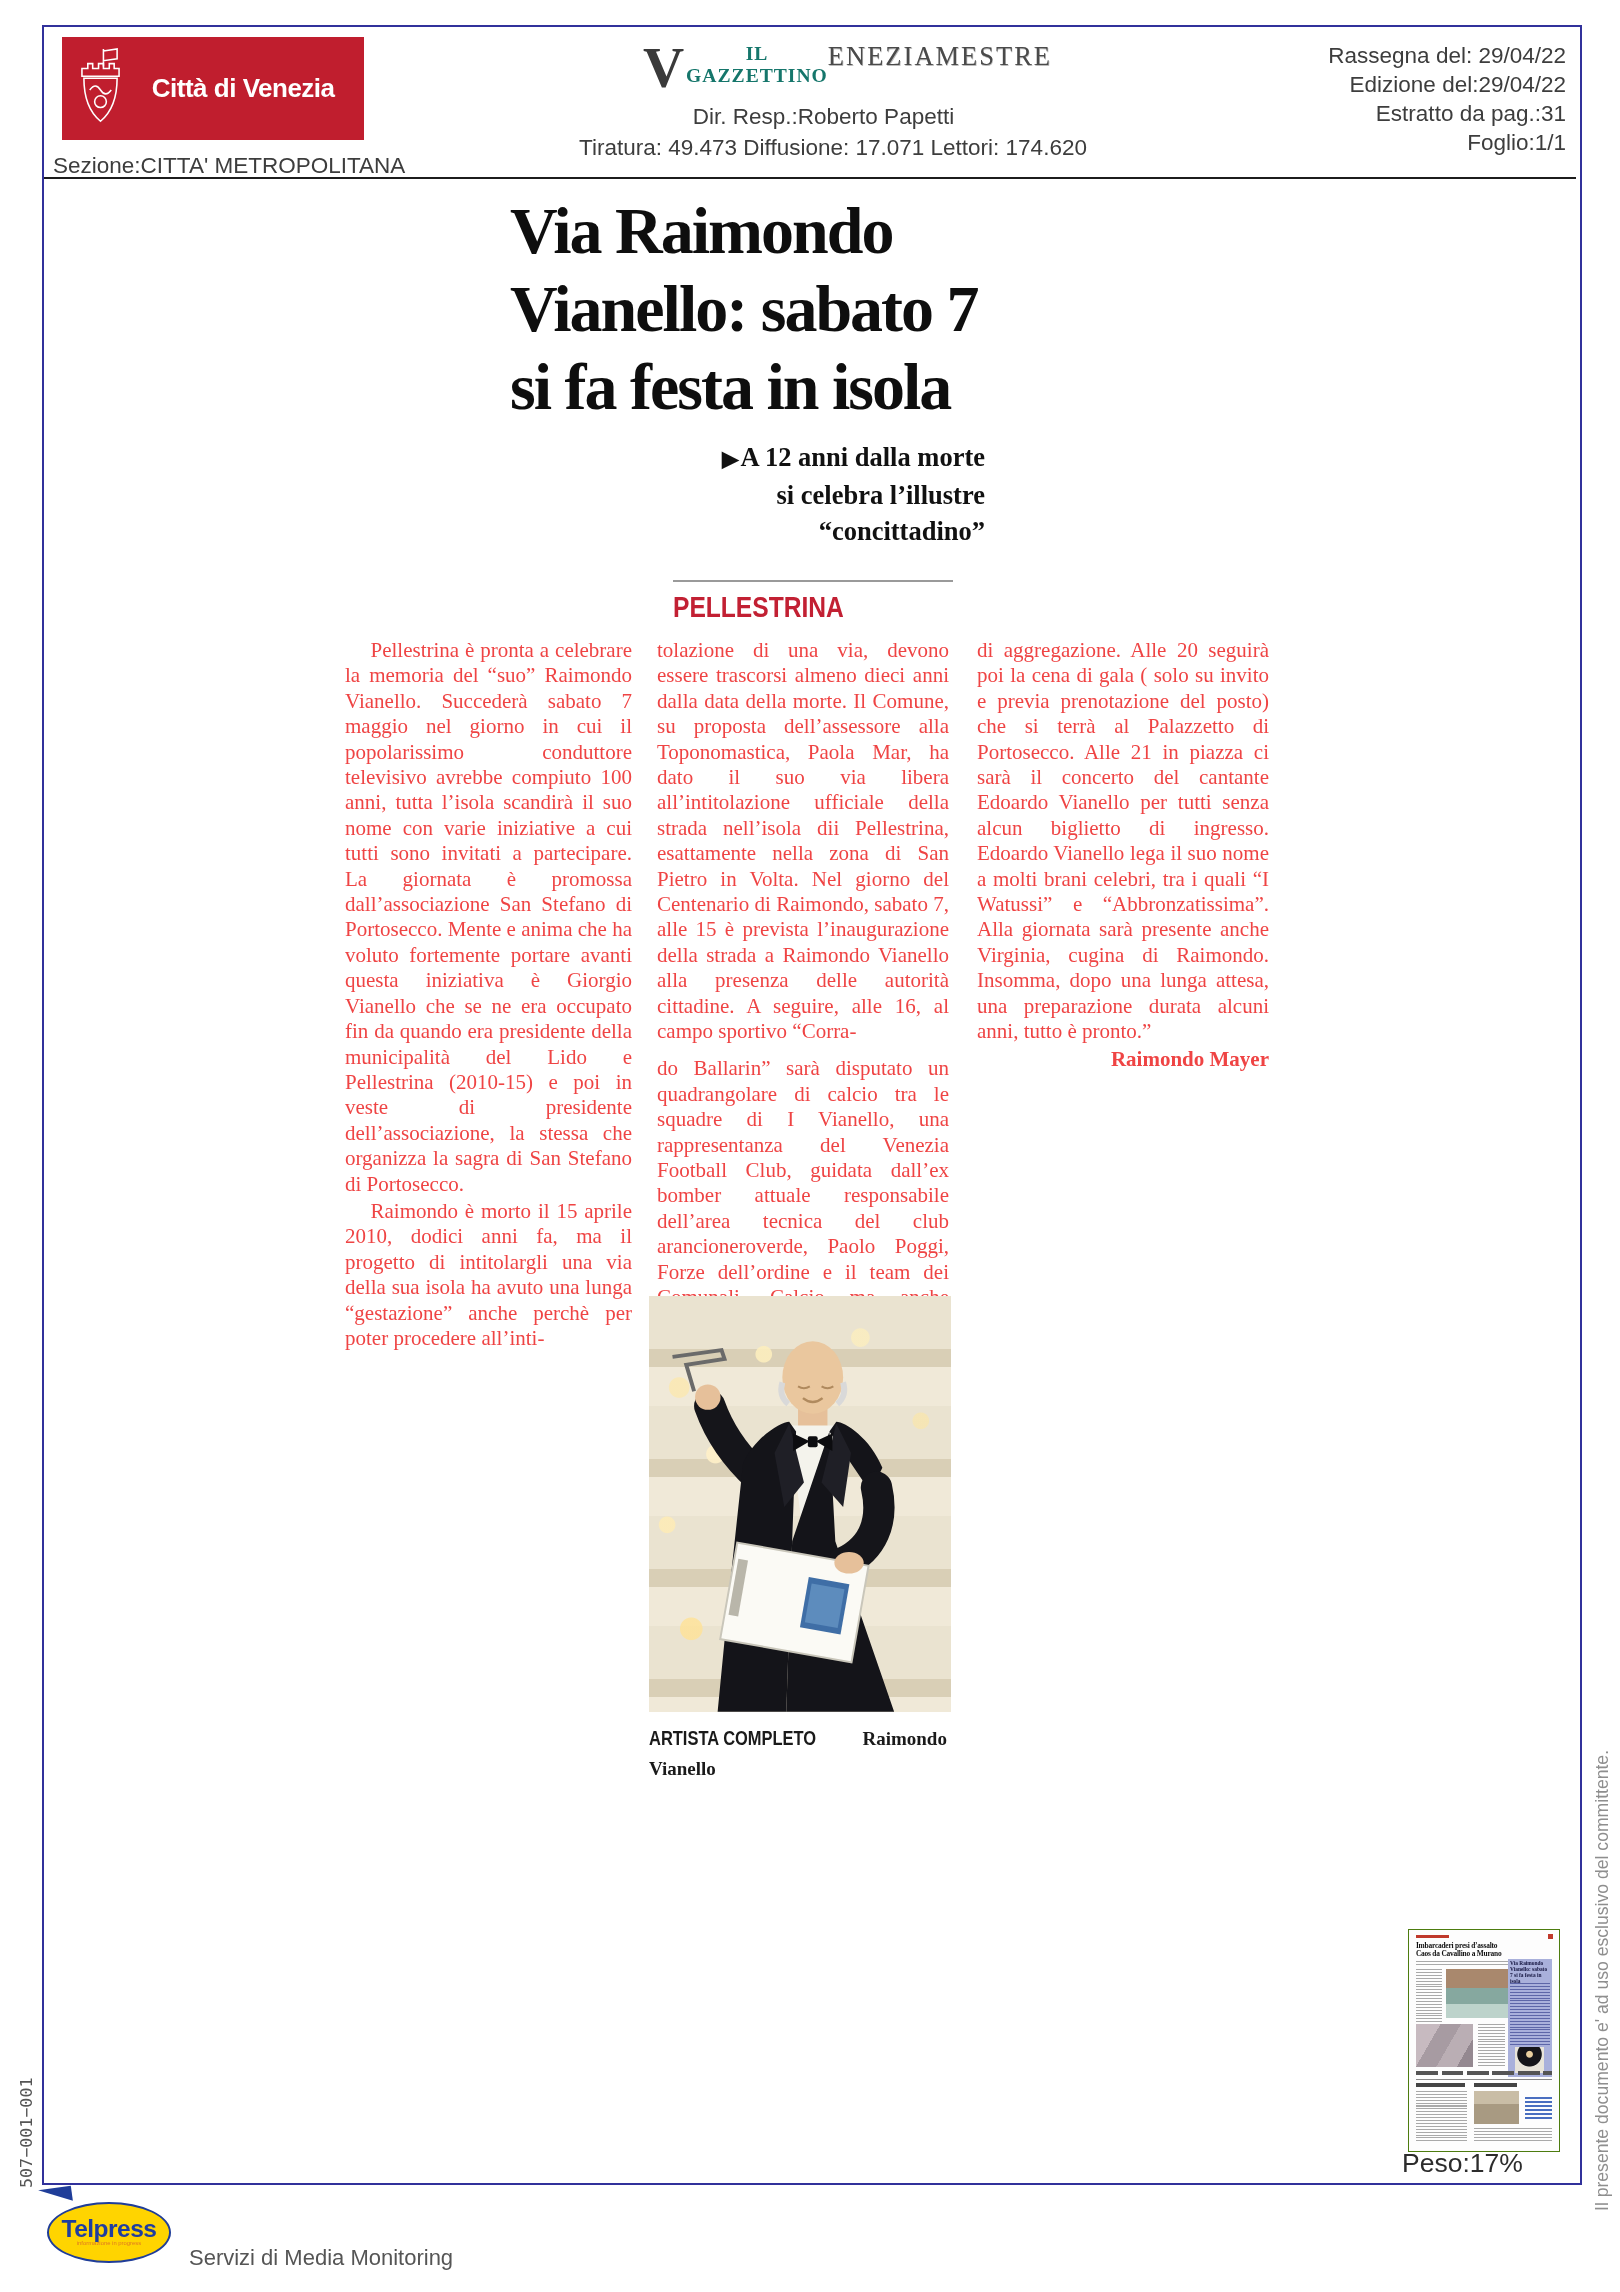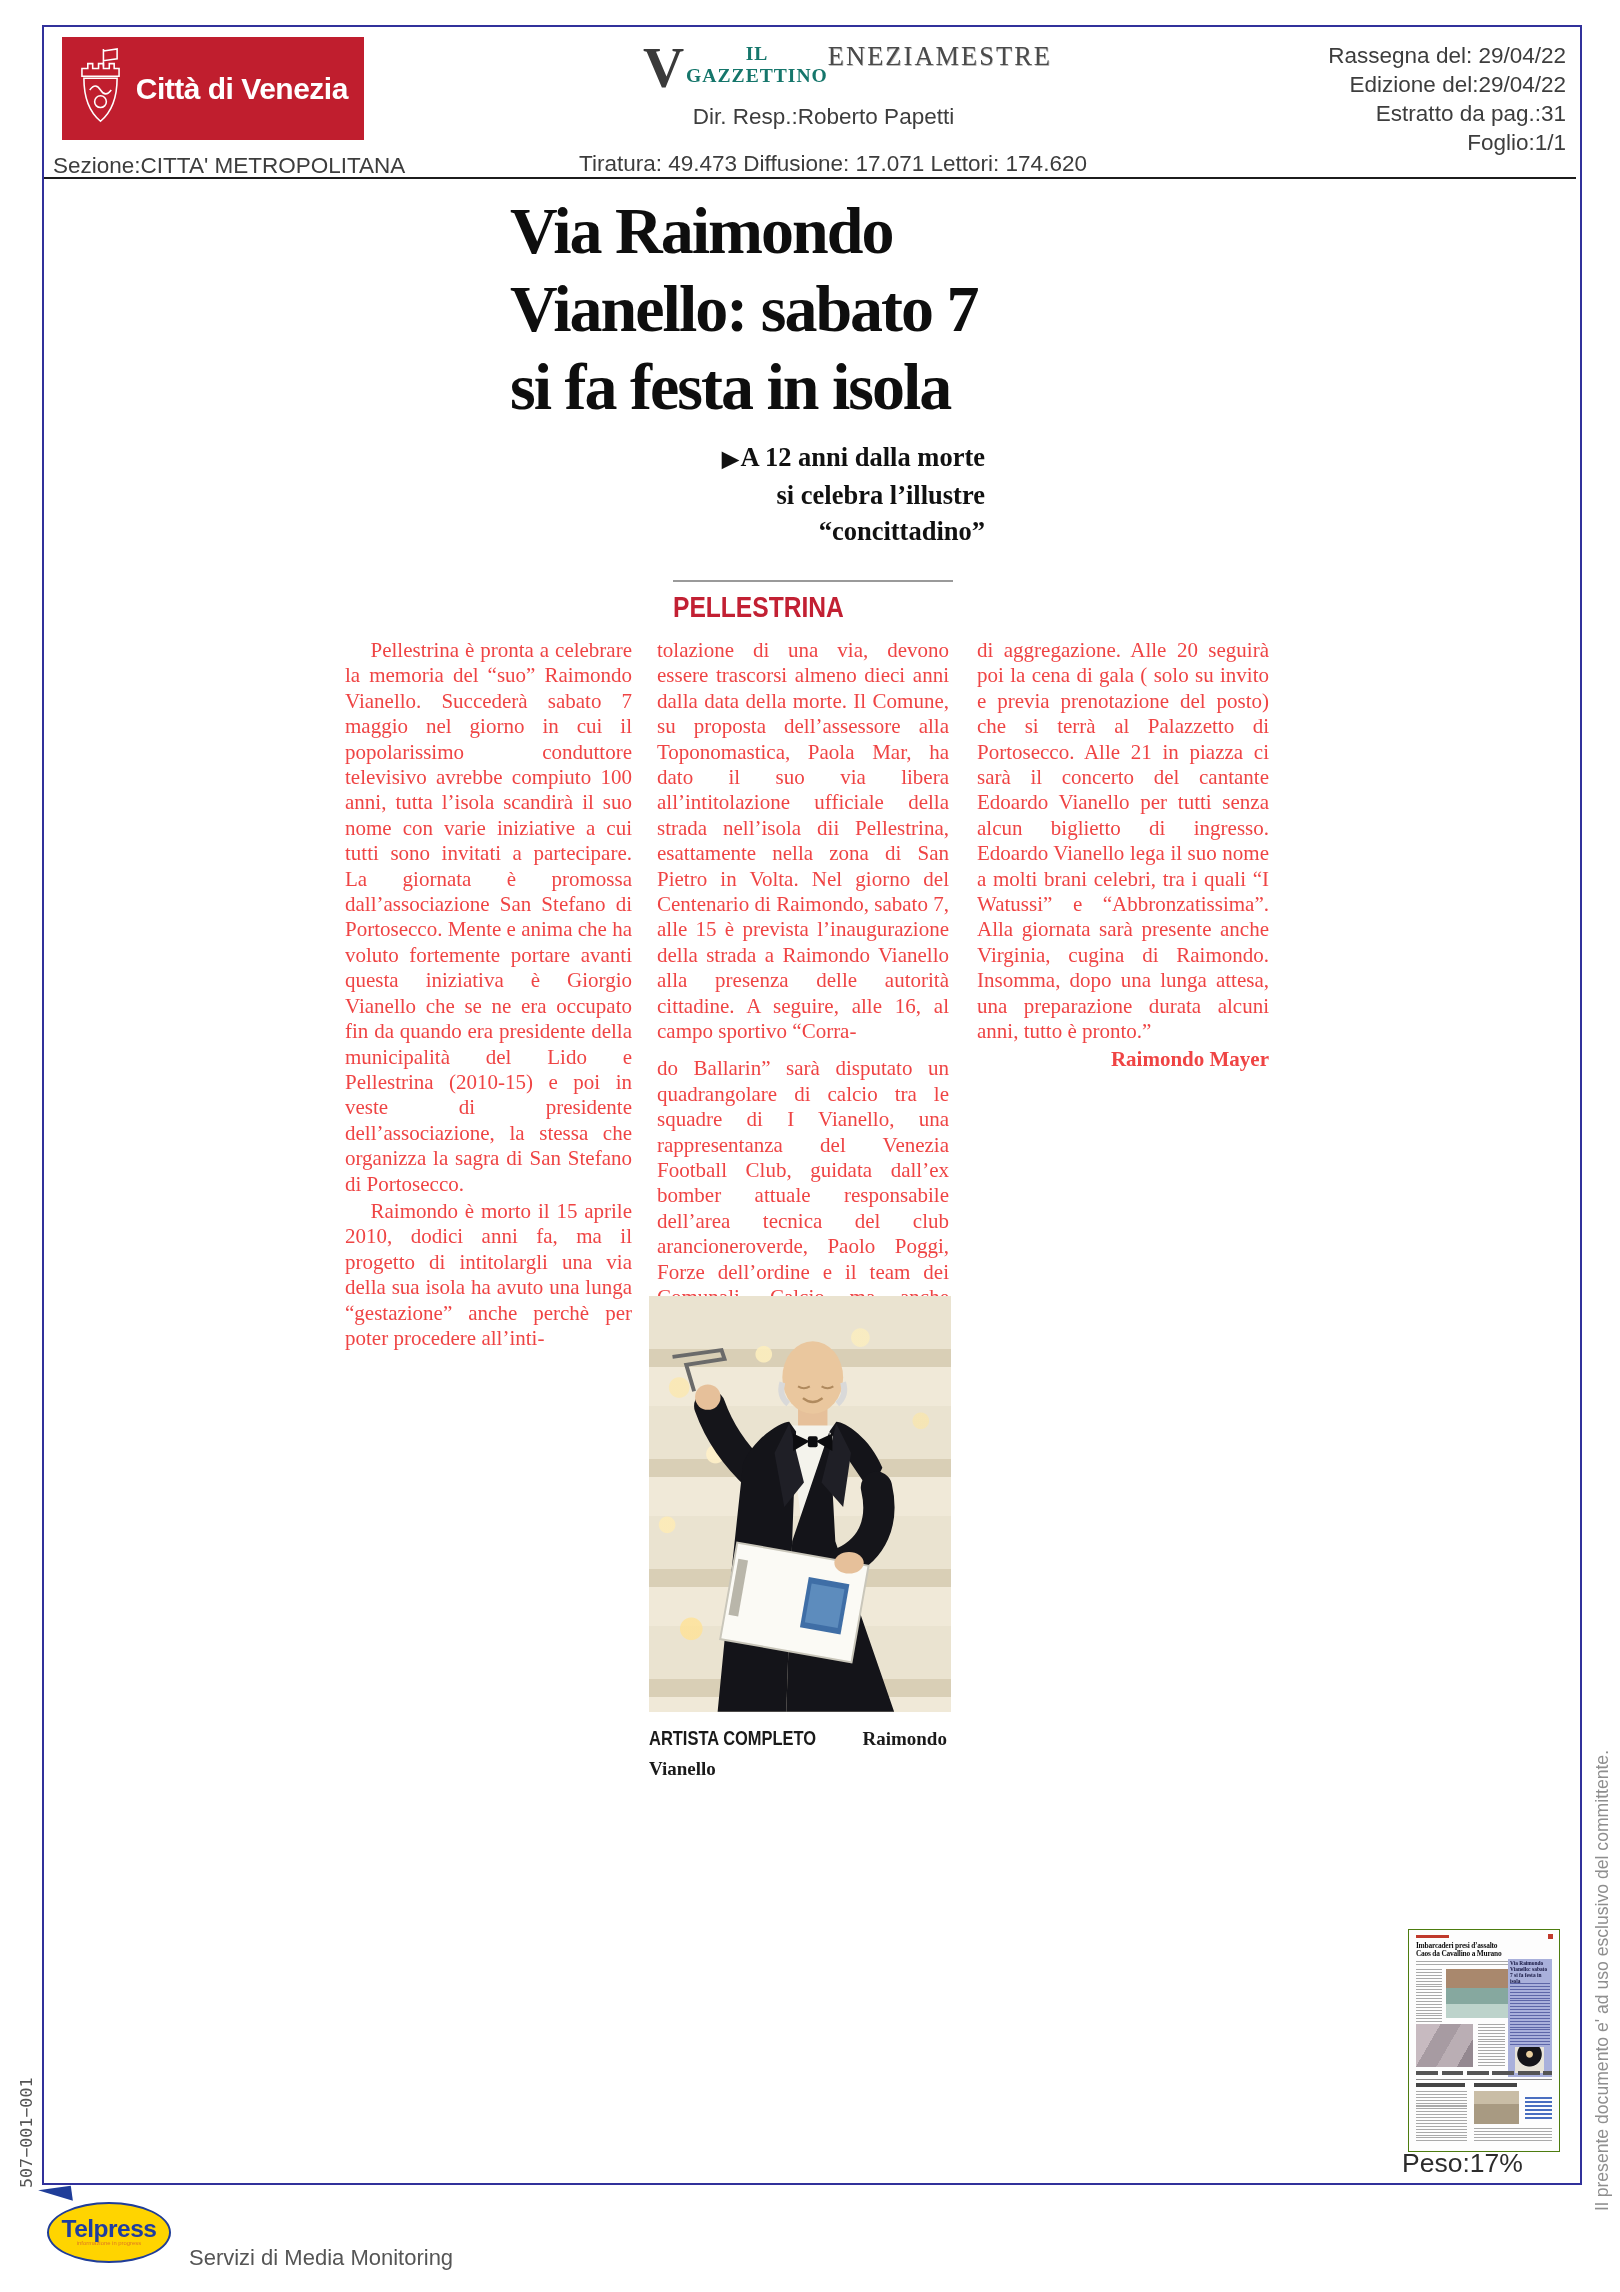--- a/index.html
+++ b/index.html
@@ -7,32 +7,32 @@
           font-family:"Liberation Sans",sans-serif;color:#1a1a1a;}
   .abs{position:absolute;}
 
   
   .frame{left:42px;top:24.5px;width:1536px;height:2156px;border:2px solid #31319b;}
   .header-rule{left:44px;top:177px;width:1532px;height:2px;background:#1c1c1c;}
 
   
   .banner{left:62px;top:37px;width:302px;height:103px;background:#c01e2e;display:flex;align-items:center;}
   .banner svg{margin-left:11.8px;}
-  .banner-title{color:#fff;font-weight:bold;font-size:30px;letter-spacing:-0.5px;margin-left:9px;}
+  .banner-title{color:#fff;font-weight:bold;font-size:26px;letter-spacing:-0.5px;margin-left:25px;}
   .section-line{left:53px;top:153px;font-size:22.5px;color:#3d3d3d;}
 
   
   .gazz{left:720px;top:43px;width:255px;text-align:center;font-family:"Liberation Serif",serif;}
   .gazz-row{display:flex;align-items:flex-start;justify-content:center;}
   .gazz-v{font-size:57px;line-height:49px;font-weight:bold;color:#3a3a3a;}
   .gazz-right{display:flex;flex-direction:row;align-items:flex-start;margin-left:2px;}
   .gazz-top{font-size:19.6px;font-weight:bold;color:#15766b;letter-spacing:1px;line-height:21.6px;}
   .gazz-bottom{font-size:26.5px;color:#4a4a4a;letter-spacing:2px;line-height:27.4px;text-shadow:0.6px 0.6px 0 #bbb;}
   .dir-line{left:549px;top:104px;width:549px;text-align:center;font-size:22.5px;color:#3d3d3d;}
-  .stats-line{left:529px;top:135px;width:608px;text-align:center;font-size:22.5px;color:#3d3d3d;margin-top:16px;}
+  .stats-line{left:529px;top:135px;width:608px;text-align:center;font-size:22.5px;color:#3d3d3d;}
 
   
   .hright{right:54px;top:41px;text-align:right;font-size:22.5px;color:#3d3d3d;line-height:29px;}
 
   
   .headline{left:510px;top:192px;width:647px;font-family:"Liberation Serif",serif;
             font-weight:bold;font-size:66px;line-height:78px;color:#0e0e0e;letter-spacing:-2px;}
   .subhead{left:662px;top:439px;width:323px;font-family:"Liberation Serif",serif;
            font-weight:bold;font-size:26.5px;line-height:36px;color:#111;text-align:right;}
   .subhead .arrow{font-size:21.6px;margin-right:2px;}

